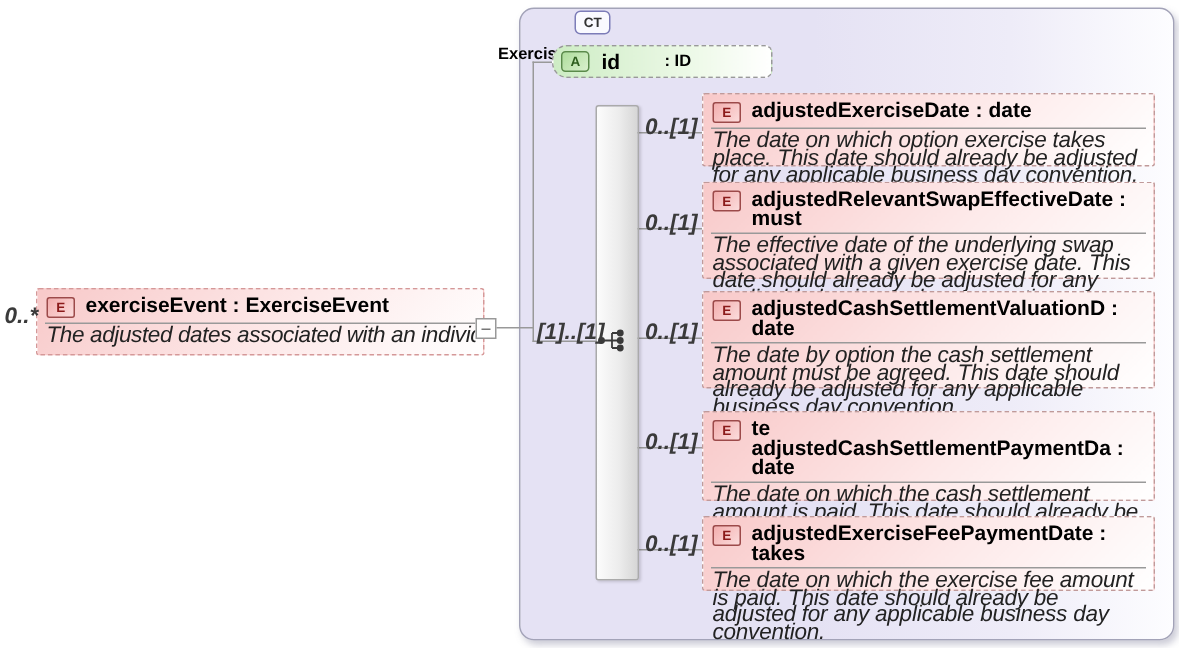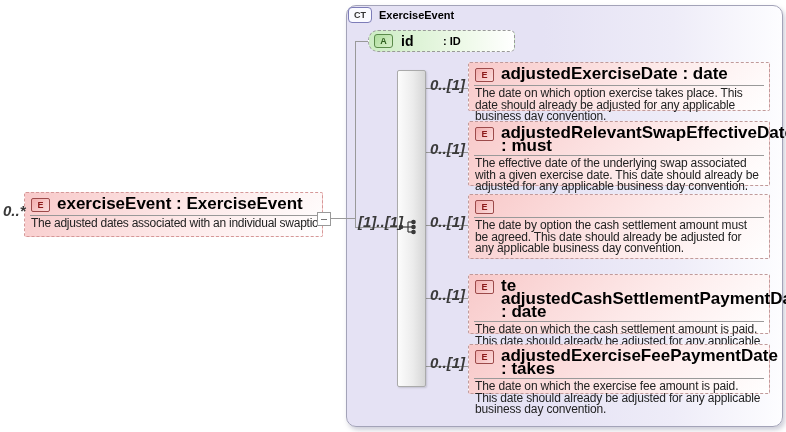--- a/index.html
+++ b/index.html
@@ -7,21 +7,21 @@
     position:relative;width:786px;height:432px;background:#fff;overflow:hidden;
     font-family:"Liberation Sans",sans-serif;
   }
   
   .ct-box{
     position:absolute;left:346px;top:5px;width:435px;height:420px;
     border:1px solid #a3a3b8;border-radius:10px;
     background:linear-gradient(to right,#e5e2f4 0%,#e5e2f4 45%,#eeecf8 75%,#fdfdff 100%);
     box-shadow:2px 3px 5px rgba(110,110,140,.35);
   }
-  .ct-head{position:absolute;left:348px;top:7px;display:flex;align-items:center;gap:7px;z-index:5;}
+  .ct-head{position:absolute;left:332px;top:7px;display:flex;align-items:flex-end;gap:7px;z-index:5;flex-direction:column;}
   .ct-badge{
     width:22px;height:14px;border:1px solid #7d7db8;border-radius:4px;background:#fafaff;
     color:#333;font-size:9px;font-weight:bold;display:flex;align-items:center;justify-content:center;
   }
   .ct-title{font-size:11px;font-weight:bold;color:#000;}
   .ct-anno{
     position:absolute;left:352px;top:404px;width:423px;z-index:5;
     border-top:1px solid #8a8a9a;padding-top:3px;
     font-style:italic;font-size:9.5px;letter-spacing:-0.15px;color:#222;white-space:nowrap;
   }
@@ -81,26 +81,26 @@
     background:linear-gradient(135deg,#f8c9c9 0%,#fde9e9 55%,#ffffff 100%);
     display:flex;flex-direction:column;
   }
   .elem-head{display:flex;align-items:flex-start;padding:4px 6px 2px 6px;gap:7px;}
   .badge-e{
     flex:0 0 auto;width:17px;height:12px;margin-top:1px;
     border:1px solid #9c4a4a;border-radius:2px;
     background:linear-gradient(135deg,#f3aeae,#fbdcdc);
     color:#8b1a1a;font-size:9px;font-weight:bold;display:flex;align-items:center;justify-content:center;
   }
-  .elem-name{font-size:17px;font-weight:bold;color:#000;line-height:13px;}
+  .elem-name{font-size:14px;font-weight:bold;color:#000;line-height:13px;}
   .elem-name span{display:block;}
   .elem-name span:empty{display:none;}
   .elem-anno{
     margin:1px 5px 0 5px;border-top:1px solid #999;padding:2px 1px 3px 1px;
-    font-size:12px;line-height:11.5px;letter-spacing:-0.15px;color:#222;
+    font-style:italic;font-size:15px;line-height:11.5px;letter-spacing:-0.15px;color:#222;
   }
   .src-elem{left:24px;top:192px;width:299px;height:45px;border-color:#d59898;}
   .src-elem .elem-anno{white-space:nowrap;overflow:hidden;letter-spacing:-0.25px;}
   .el-1{left:468px;top:62px;width:302px;height:49px;}
   .el-2{left:468px;top:121px;width:302px;height:65px;}
   .el-3{left:468px;top:194px;width:302px;height:65px;}
   .el-4{left:468px;top:274px;width:302px;height:60px;}
   .el-5{left:468px;top:344px;width:302px;height:50px;}
 </style>
 </head>
@@ -181,20 +181,21 @@
           <span>adjustedRelevantSwapEffectiveDate : must</span>
         </span>
     </div>
     <div class="elem-anno">The effective date of the underlying swap associated with a given exercise date. This date should already be adjusted for any applicable business day convention.</div>
   </div>
 
   <div class="elem-box el-3">
     <div class="elem-head">
       <span class="badge-e">E</span>
       <span class="elem-name">
+          <span>adjustedCashSettlementValuationD : date</span>
         </span>
     </div>
     <div class="elem-anno">The date by option the cash settlement amount must be agreed. This date should already be adjusted for any applicable business day convention.</div>
   </div>
 
   <div class="elem-box el-4">
     <div class="elem-head">
       <span class="badge-e">E</span>
       <span class="elem-name">
           <span>te</span>

